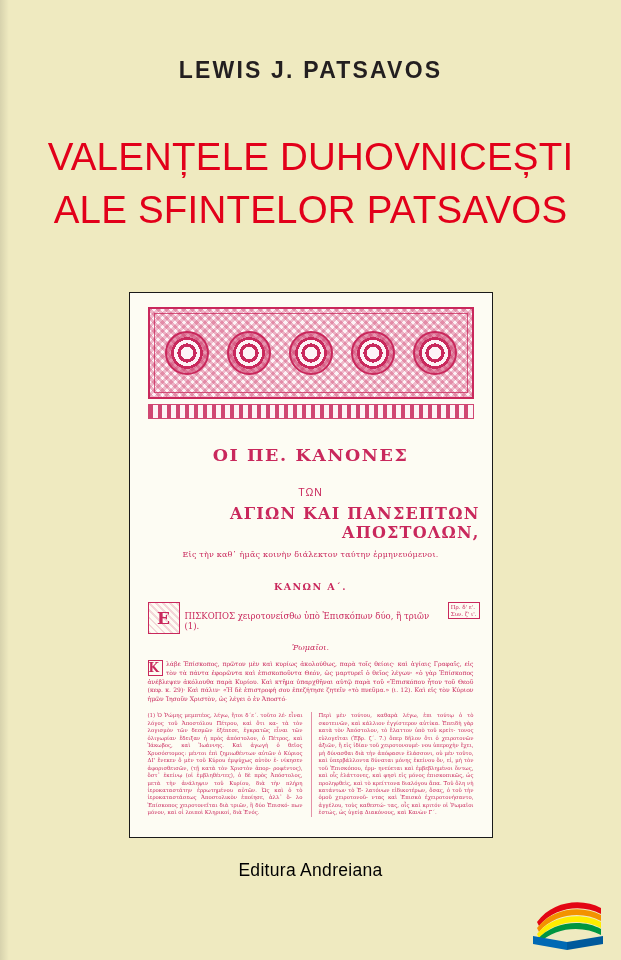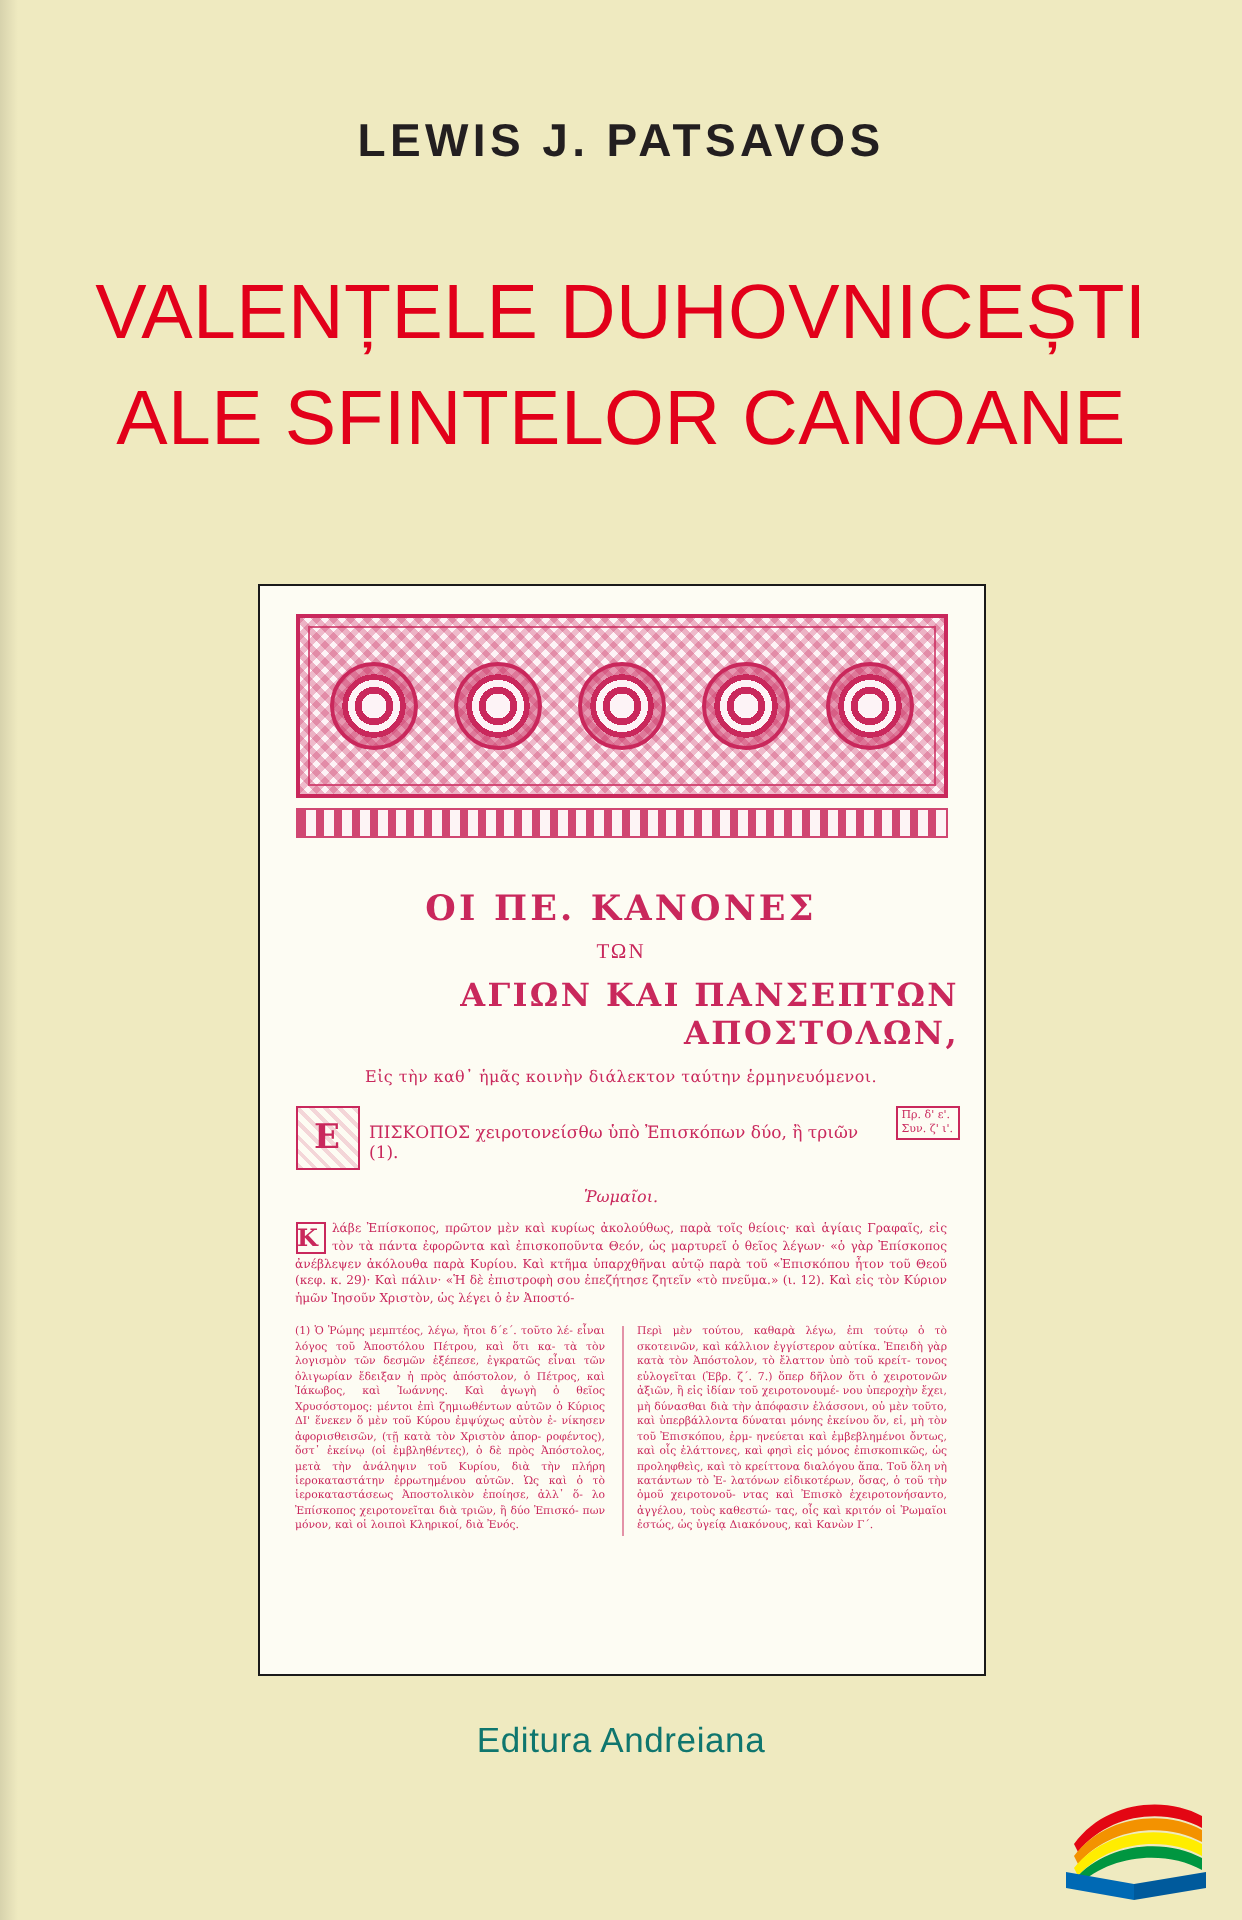--- a/index.html
+++ b/index.html
@@ -108,22 +108,22 @@
   }
   .pt-main {
     font-size: 17.5px;
     letter-spacing: 1.6px;
     font-weight: bold;
     font-family: "DejaVu Serif", serif;
   }
   .pt-small {
     font-size: 10.5px;
     letter-spacing: 1px;
-    margin-top: 6px;
-    font-family: Liberation Serif, serif;
+    margin-top: 21px;
+    font-family: Liberation Sans, sans-serif;
   }
   .pt-main2 {
     font-size: 16px;
     letter-spacing: 1.2px;
     font-weight: bold;
     margin-top: 6px;
     font-family: "DejaVu Serif", serif;
     text-align: right;
   }
   .pt-caption {
@@ -214,21 +214,21 @@
     font-family: "DejaVu Serif", serif;
     font-size: 5.4px;
     line-height: 1.38;
     text-align: justify;
   }
   .two-col > div { flex: 1 1 50%; }
   .two-col .col-right { border-left: 0.5px solid rgba(201,40,92,0.5); padding-left: 7px; }
   .publisher {
     margin-top: 22px;
     font-size: 17.5px;
-    color: #0f766e;
+    color: #000000;
     letter-spacing: 0.3px;
   }
   .logo {
     position: absolute;
     right: 14px;
     bottom: 10px;
     width: 78px;
     height: 58px;
   }
   .spine-shadow {
@@ -241,21 +241,21 @@
 </style>
 </head>
 <body>
 
 <div class="cover">
 
   <div class="author">LEWIS J. PATSAVOS</div>
 
   <div class="title">
     <span class="title-line">VALENȚELE DUHOVNICEȘTI</span>
-    <span class="title-line">ALE SFINTELOR CANOANE</span>
+    <span class="title-line">ALE SFINTELOR PATSAVOS</span>
   </div>
 
   <div class="image-frame">
     <div class="plate">
 
       <div class="headpiece">
         <span class="rosette"></span>
         <span class="rosette"></span>
         <span class="rosette"></span>
         <span class="rosette"></span>
@@ -263,20 +263,21 @@
       </div>
       <div class="sub-band"></div>
 
       <div class="plate-title">
         <div class="pt-main">ΟΙ ΠΕ. ΚΑΝΟΝΕΣ</div>
         <div class="pt-small">ΤΩΝ</div>
         <div class="pt-main2">ΑΓΙΩΝ ΚΑΙ ΠΑΝΣΕΠΤΩΝ ΑΠΟΣΤΟΛΩΝ,</div>
         <div class="pt-caption">Εἰς τὴν καθ᾽ ἡμᾶς κοινὴν διάλεκτον ταύτην ἑρμηνευόμενοι.</div>
       </div>
 
+      <div class="canon-head">ΚΑΝΩΝ Α΄.</div>
 
       <div class="canon-body">
         <div class="dropcap">Ε</div>
         <div class="canon-line">ΠΙΣΚΟΠΟΣ χειροτονείσθω ὑπὸ Ἐπισκόπων δύο, ἢ τριῶν (1).</div>
         <div class="marginal">Πρ. δ' ε'.
 Συν. ζ' ι'.</div>
       </div>
 
       <div class="ermineia">Ῥωμαῖοι.</div>
 

